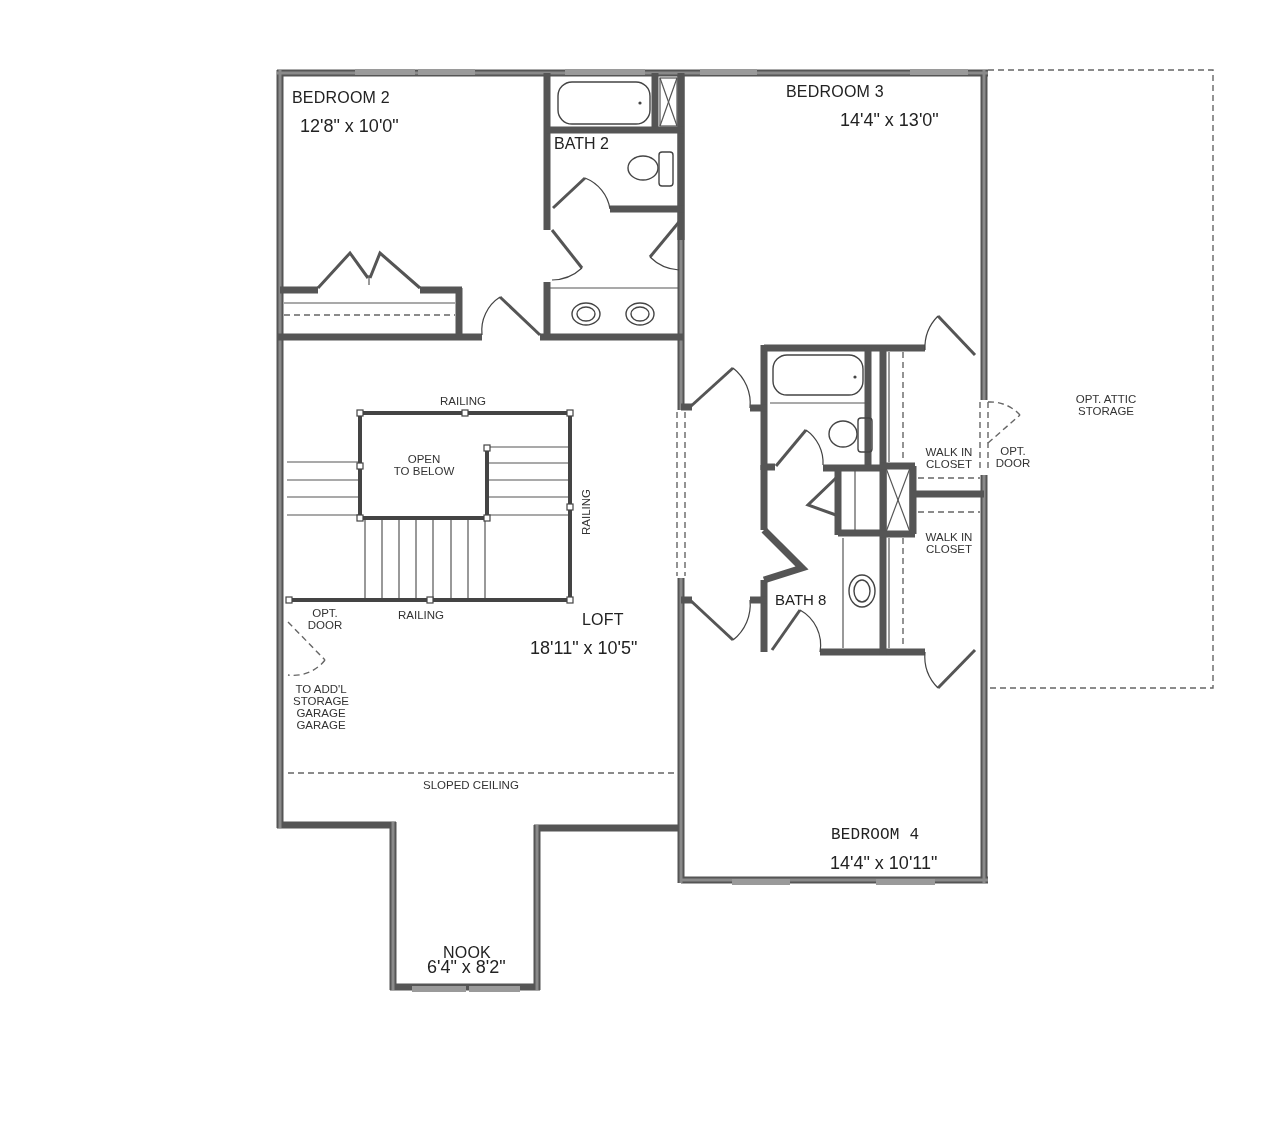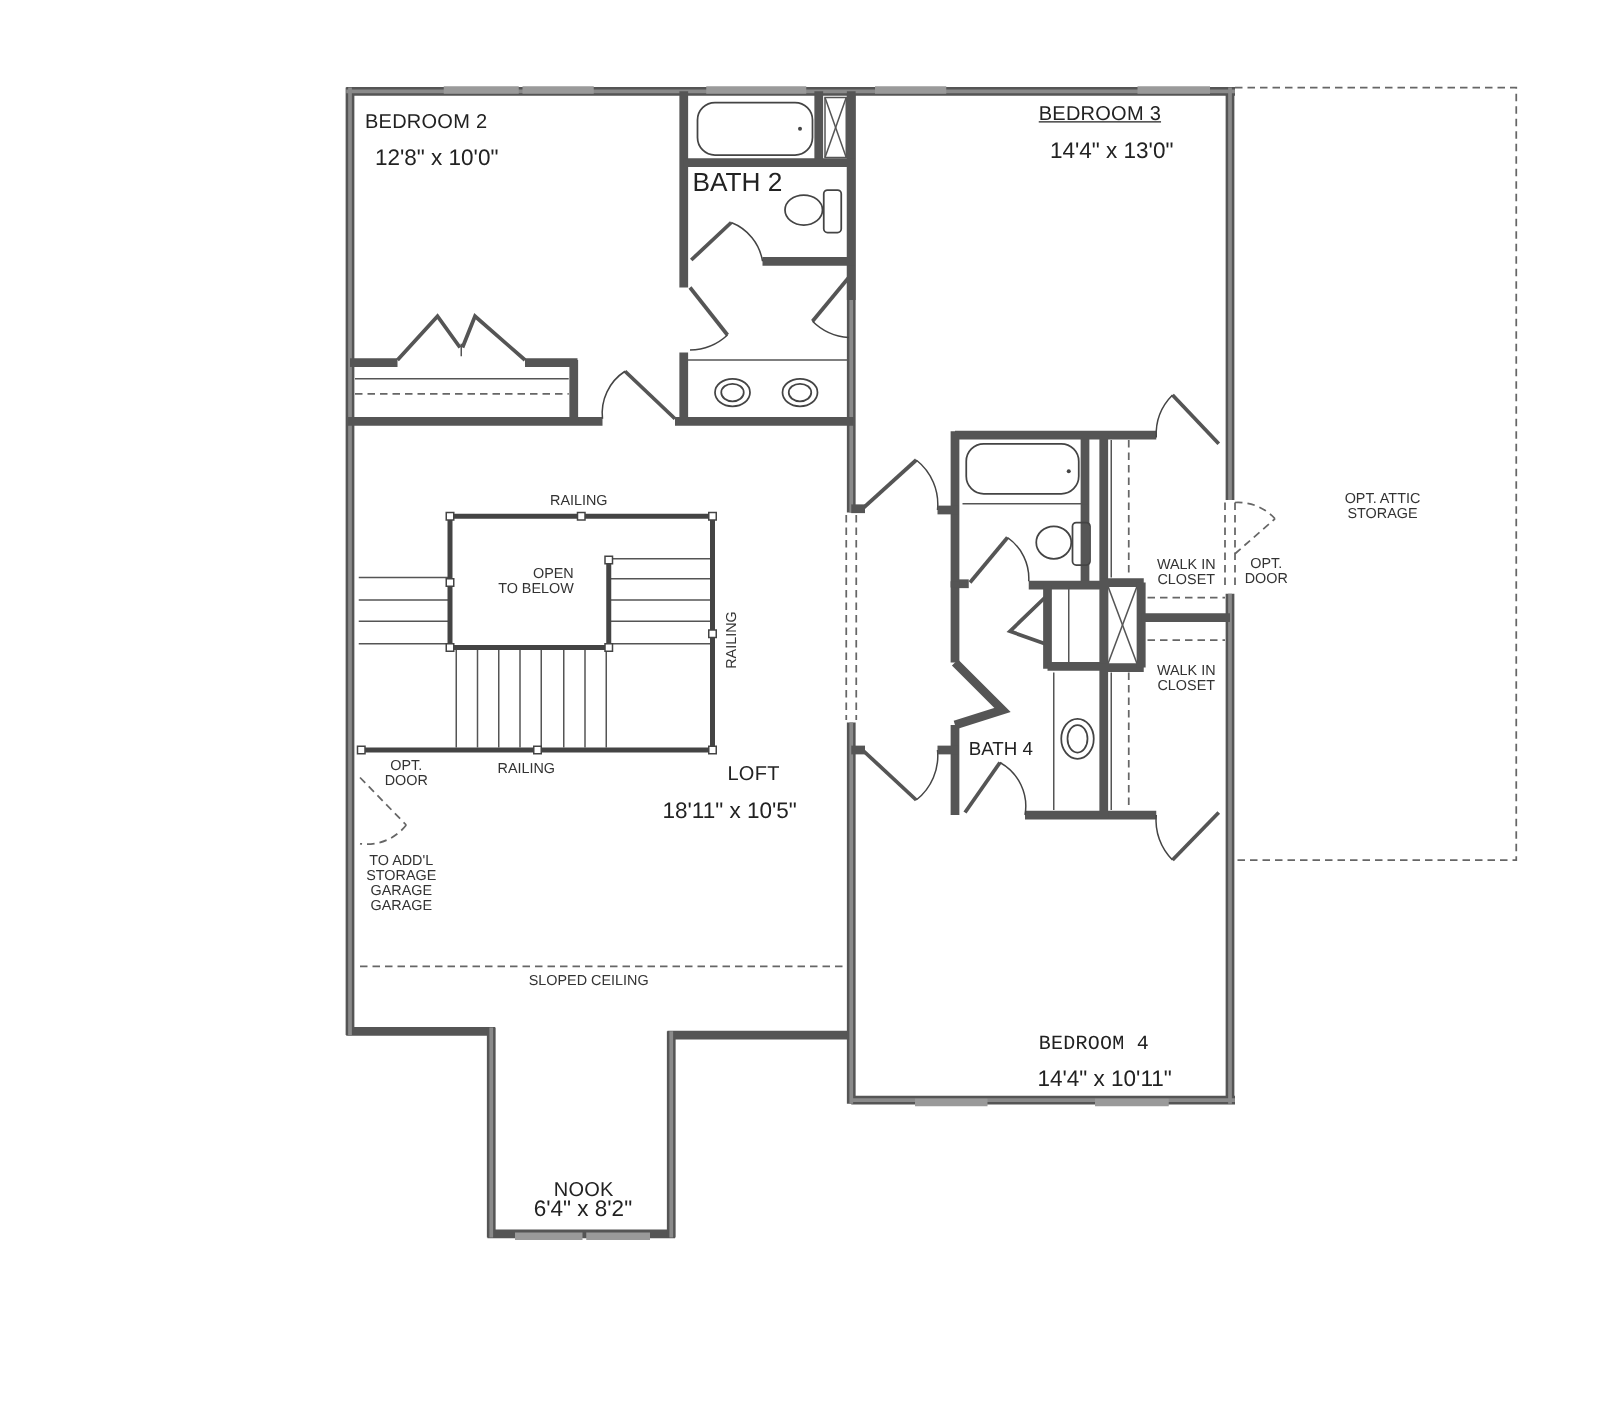--- a/index.html
+++ b/index.html
@@ -243,27 +243,27 @@
     <line class="dash" x1="980" y1="402" x2="980" y2="472"></line>
     <line class="dash" x1="988" y1="402" x2="988" y2="472"></line>
     <line class="dash" x1="988" y1="443" x2="1020" y2="415"></line>
     <path class="dash" d="M988,402 A40,40 0 0 1 1020,415"></path>
   </g>
 </svg>
 
 <div class="lbl big" style="left:292px;top:90px;">BEDROOM 2</div>
 <div class="lbl dim" style="left:300px;top:117px;">12'8" x 10'0"</div>
 
-<div class="lbl sm" style="left:554px;top:136px;font-size:21px;">BATH 2</div>
-
-<div class="lbl big" style="left:831px;top:84px;text-decoration:underline;">BEDROOM 3</div>
+<div class="lbl sm" style="left:554px;top:136px;font-size:16px;">BATH 2</div>
+
+<div class="lbl big" style="left:786px;top:84px;">BEDROOM 3</div>
 <div class="lbl dim" style="left:840px;top:111px;">14'4" x 13'0"</div>
 
 <div class="lbl xs" style="left:440px;top:395px;">RAILING</div>
-<div class="lbl xs" style="left:389px;top:453px;width:70px;text-align:right;">
+<div class="lbl xs" style="left:389px;top:453px;width:70px;">
   <div>OPEN</div>
   <div>TO BELOW</div>
 </div>
 <div class="lbl xs vert" style="left:563px;top:506px;">RAILING</div>
 <div class="lbl xs" style="left:398px;top:609px;">RAILING</div>
 
 <div class="lbl xs" style="left:300px;top:607px;width:50px;">
   <div>OPT.</div>
   <div>DOOR</div>
 </div>
@@ -295,16 +295,16 @@
 <div class="lbl xs" style="left:990px;top:445px;width:46px;">
   <div>OPT.</div>
   <div>DOOR</div>
 </div>
 
 <div class="lbl xs" style="left:1066px;top:393px;width:80px;">
   <div>OPT. ATTIC</div>
   <div>STORAGE</div>
 </div>
 
-<div class="lbl sm" style="left:775px;top:592px;font-size:15px;">BATH 4</div>
+<div class="lbl sm" style="left:775px;top:592px;font-size:15px;">BATH 8</div>
 
 <div class="lbl big" style="left:831px;top:827px;font-family:Liberation Mono, monospace;">BEDROOM 4</div>
 <div class="lbl dim" style="left:830px;top:854px;">14'4" x 10'11"</div>
 
 </body></html>

